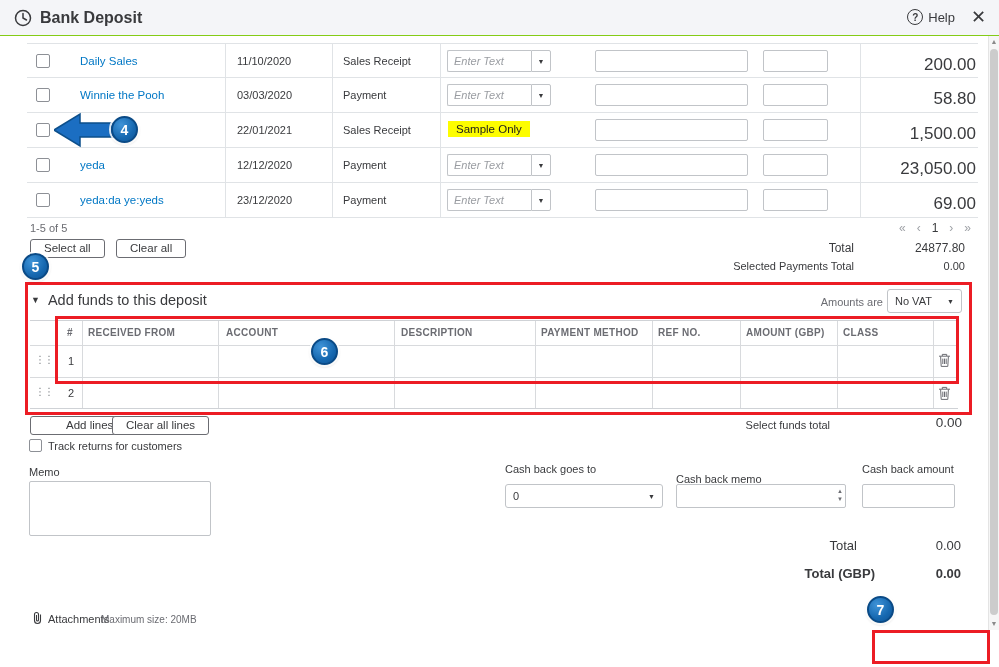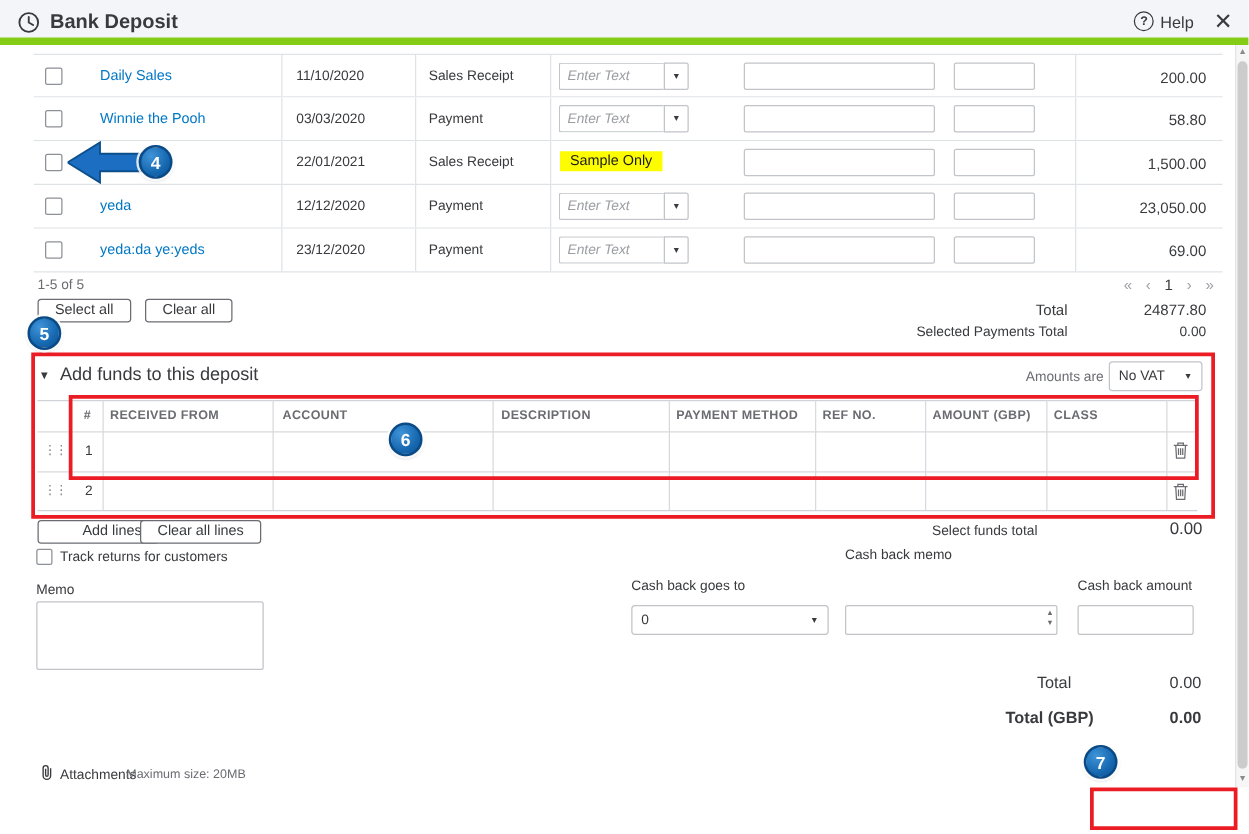--- a/index.html
+++ b/index.html
@@ -1,20 +1,20 @@
 <!DOCTYPE html>
 <html><head>
 <meta charset="utf-8">
 <style>
   * { margin:0; padding:0; box-sizing:border-box; }
   body { font-family:"Liberation Sans", sans-serif; background:#fff; color:#393a3d; }
   .screen { position:relative; width:999px; height:667px; overflow:hidden; background:#fff; }
 
   
-  .hdr { position:absolute; left:0; top:0; width:100%; height:36px; background:#f4f5f8; border-bottom:6px solid #84cc16; z-index:5; }
+  .hdr { position:absolute; left:0; top:0; width:100%; height:36px; background:#f4f5f8; border-bottom:1px solid #84cc16; z-index:5; }
   .clock-ic { position:absolute; left:13px; top:8px; }
   .hdr-title { position:absolute; left:40px; top:9px; font-size:16px; font-weight:bold; }
   .help-wrap { position:absolute; right:44px; top:9px; display:flex; align-items:center; gap:5px; cursor:pointer; font-size:13px; }
   .qmark { width:16px; height:16px; border:1.4px solid #393a3d; border-radius:50%; font-size:10px; display:flex; align-items:center; justify-content:center; font-weight:bold; }
   .close-x { position:absolute; right:13px; top:6px; font-size:18px; color:#393a3d; cursor:pointer; }
 
   
   .sbar { position:absolute; right:0; top:36px; width:11px; height:594px; background:#f6f6f6; border-left:1px solid #e4e4e4; z-index:4; }
   .sb-arrow { position:absolute; left:0; width:100%; height:12px; color:#8a8a8a; font-size:7px; text-align:center; line-height:12px; cursor:pointer; }
   .sb-thumb { position:absolute; left:1px; top:13px; width:8px; height:566px; background:#cccccc; border-radius:4px; cursor:pointer; }
@@ -27,21 +27,21 @@
   .pname { position:absolute; left:53px; top:11px; font-size:11.5px; color:#0077c5; cursor:pointer; }
   .pdate { position:absolute; left:210px; top:11px; font-size:11px; }
   .ptype { position:absolute; left:316px; top:11px; font-size:11px; }
   .combo { position:absolute; left:420px; top:6px; display:flex; }
   .combo input { width:84px; height:22px; border:1px solid #c1c4c8; border-right:none; border-radius:2px 0 0 2px; padding:4px 6px; font-size:11px; font-style:italic; font-family:inherit; color:#393a3d; }
   .combo input::placeholder { color:#9a9da2; font-style:italic; }
   .combo .dd { width:20px; height:22px; border:1px solid #c1c4c8; border-radius:0 2px 2px 0; background:#fff; display:flex; align-items:center; justify-content:center; font-size:7px; color:#393a3d; cursor:pointer; }
   .tin { position:absolute; top:6px; height:22px; border:1px solid #c1c4c8; border-radius:2px; background:#fff; font-family:inherit; font-size:11px; padding:0 6px; }
   .in1 { left:568px; width:153px; }
   .in2 { left:736px; width:65px; }
-  .pamt { position:absolute; right:13px; top:11px; font-size:12px; }
+  .pamt { position:absolute; right:2px; top:11px; font-size:17px; }
   .sample { position:absolute; left:421px; top:8px; background:#fdfd00; padding:2px 8px; font-size:11.5px; color:#1c1c1c; cursor:pointer; }
 
   
   .range { position:absolute; left:30px; top:222px; font-size:11px; color:#6b6c72; }
   .pager { position:absolute; right:28px; top:221px; display:flex; gap:11px; font-size:12px; color:#9ea1a6; }
   .pager span { cursor:pointer; }
   .pager .cur { color:#393a3d; }
   .gbtn { position:absolute; height:19px; line-height:17px; padding:0 13px; background:#fff; border:1px solid #6b6c72; border-radius:3px; font-size:11.5px; color:#393a3d; cursor:pointer; font-family:inherit; }
   .tot-lbl { position:absolute; font-size:12px; }
   .tot-val { position:absolute; font-size:12px; }
@@ -282,21 +282,21 @@
   </div>
 
   <span class="flbl" style="left:29px; top:466px;">Memo</span>
   <textarea class="memo-ta" style=""></textarea>
 
   <span class="flbl" style="left:505px; top:463px;">Cash back goes to</span>
   <div class="ddbox" style="left:505px; top:484px; width:158px;">
     <span>0</span>
     <span class="car">▼</span>
   </div>
-  <span class="flbl" style="left:676px; top:438px;">Cash back memo</span>
+  <span class="flbl" style="left:676px; top:473px;">Cash back memo</span>
   <div class="spinwrap">
     <input type="text" style="">
     <span class="spin">
         <span>▲</span>
         <span>▼</span>
       </span>
   </div>
   <span class="flbl" style="left:862px; top:463px;">Cash back amount</span>
   <input type="text" class="cin" style="left: 862px; top: 484px; width: 93px;">
 

